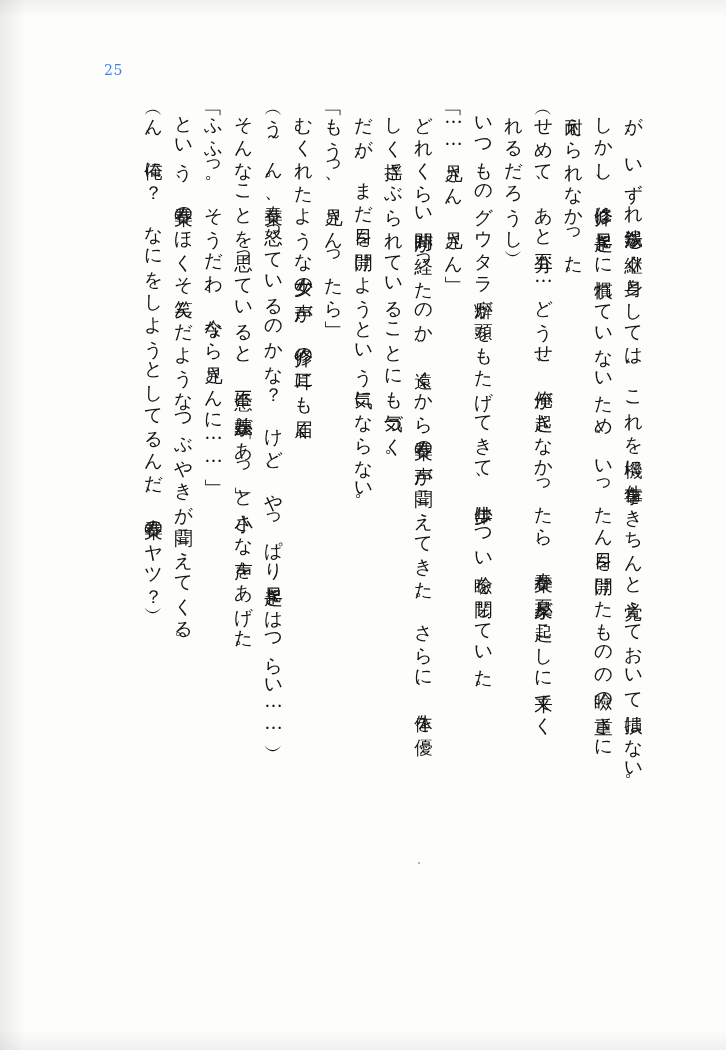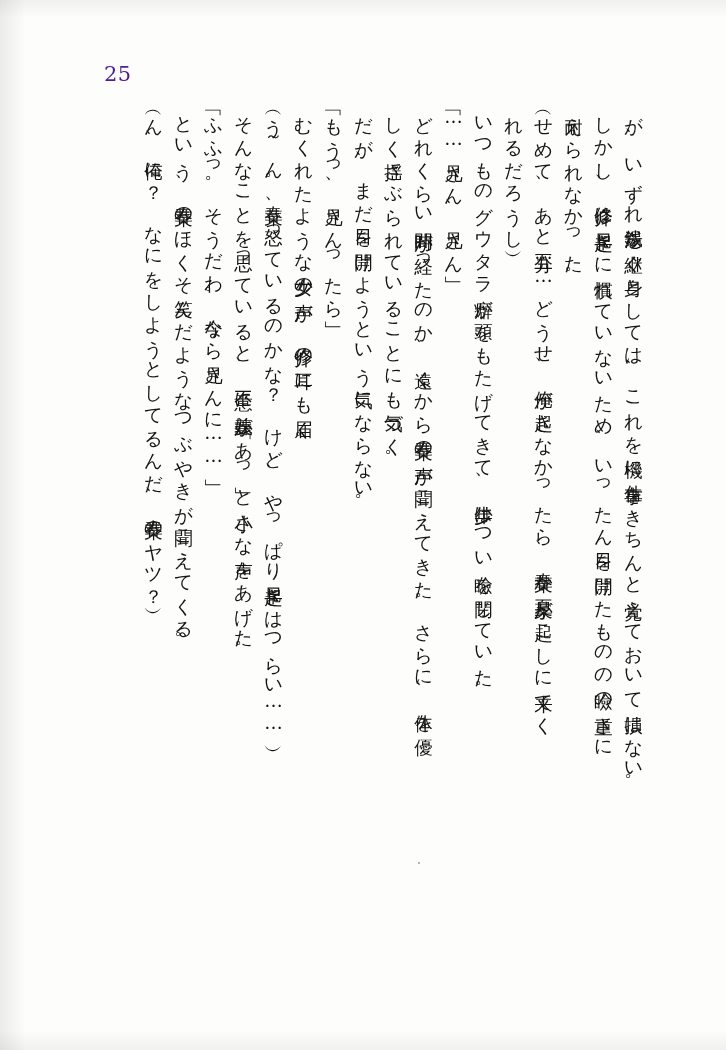--- a/index.html
+++ b/index.html
@@ -20,23 +20,23 @@
     position: absolute;
     inset: 0;
     background: #fdfdfb;
   }
 
   
   #page-number {
     position: absolute;
     left: 104px;
     top: 62px;
-    font-size: 21px;
+    font-size: 14px;
     letter-spacing: 0.5px;
-    color: #4c1d95;
+    color: #3b82f6;
     font-family: "DejaVu Serif", "Liberation Serif", serif;
   }
 
   
   #text-block {
     position: absolute;
     top: 104px;
     right: 84px;
     left: 70px;
     height: 790px;

